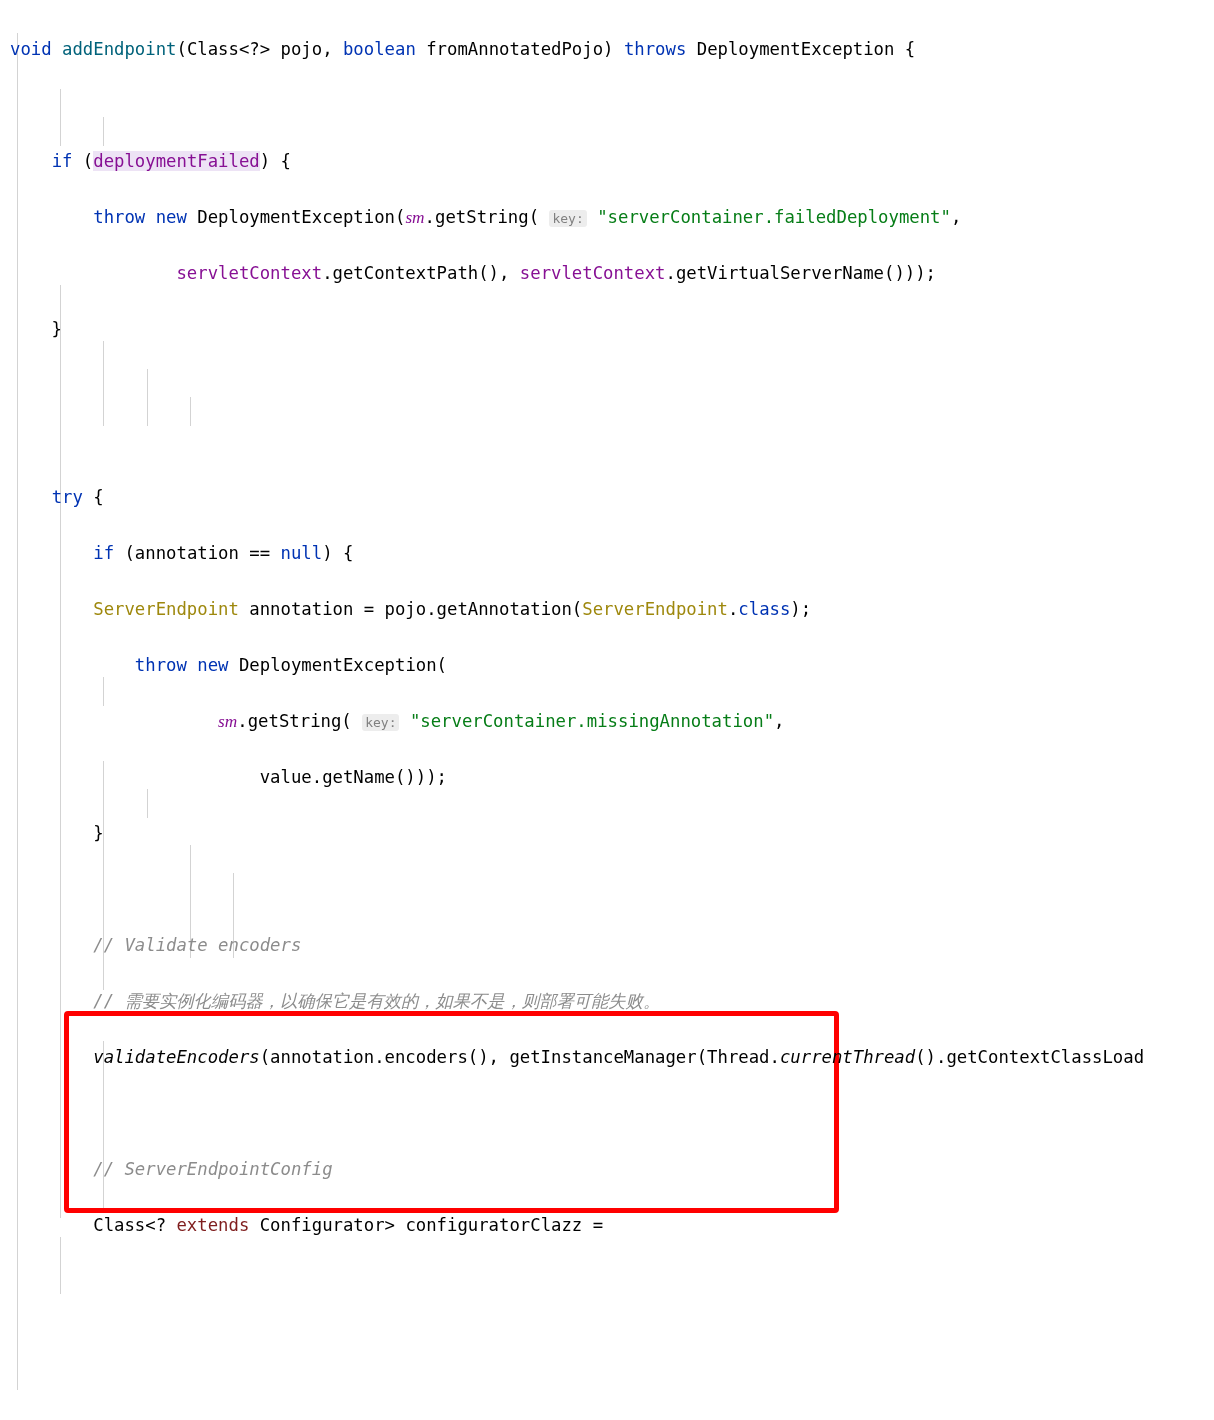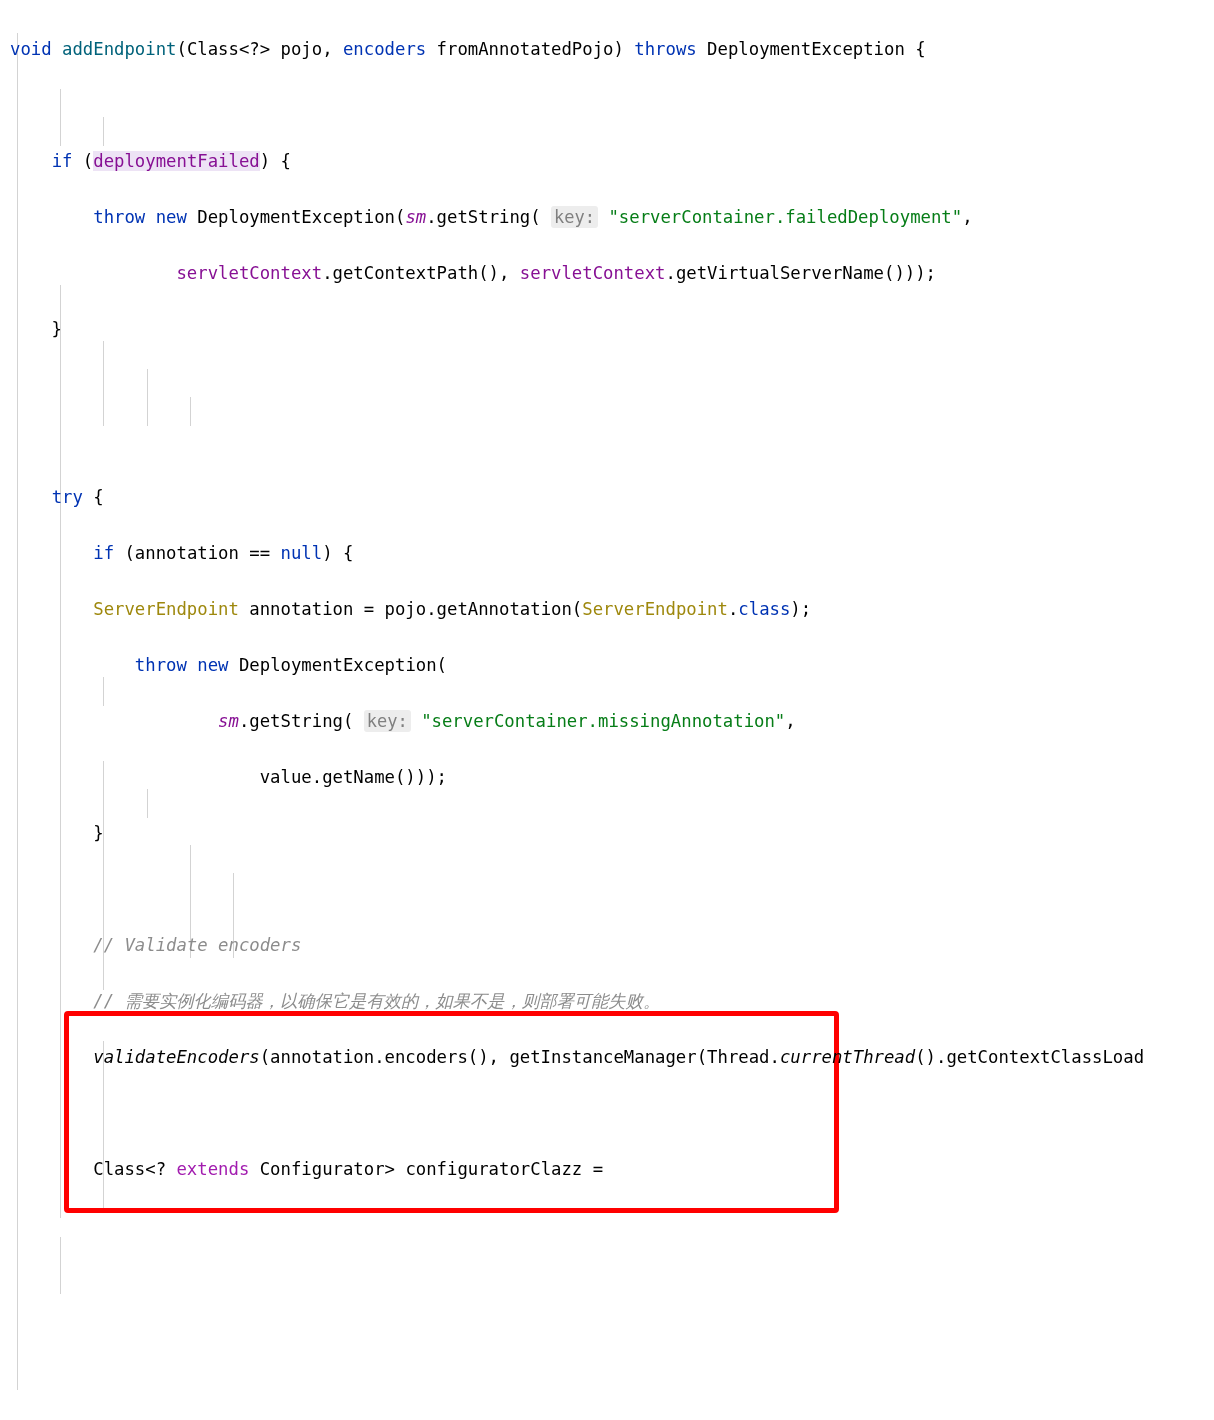--- a/index.html
+++ b/index.html
@@ -35,26 +35,26 @@
     padding-left: 10px;
   }
   
   .kw    { color: #0033B3; }           
   .str   { color: #067D17; }           
   .cmt   { color: #8C8C8C; font-style: italic; text-align: center; }  
   .ann   { color: #9E880D; }           
   .fld   { color: #871094; }           
   .fldhl { color: #871094; background: #EDE3F5; text-align: center; } 
   .stat  { font-style: italic; }       
-  .sfld  { color: #871094; font-style: italic; }      
+  .sfld  { color: #871094; font-style: italic; font-family: Liberation Serif, serif; }      
   .hint  {
     color: #808080;
     background: #EDEDED;
     border-radius: 3px;
-    font-size: 17px;
+    font-size: 13px;
     padding: 1px 3px 1px 3px;
     letter-spacing: 0;
     text-align: right;
   }
 
   
   .guide {
     position: absolute;
     width: 1px;
     background: #D3D3D3;
@@ -85,41 +85,42 @@
   <div class="guide" style="left: 103px; top: 761px; height: 229px; background-color: rgb(211, 211, 211);"></div>
   <div class="guide" style="left: 147px; top: 789px; height: 29px; background-color: rgb(211, 211, 211);"></div>
   <div class="guide" style="left: 190px; top: 845px; height: 113px; background-color: rgb(211, 211, 211);"></div>
   <div class="guide" style="left: 233px; top: 873px; height: 85px; background-color: rgb(211, 211, 211);"></div>
   <div class="guide" style="left: 103px; top: 1041px; height: 169px; background-color: rgb(211, 211, 211);"></div>
   <div class="guide" style="left: 60px; top: 1237px; height: 57px; background-color: rgb(211, 211, 211);"></div>
 
   <div id="redbox" style="left: 64px; top: 1011px; width: 775px; height: 202px; border-color: rgb(255, 0, 0);"></div>
 
   <div class="code">
-<div class="line"><span class="kw" style="color: rgb(0, 51, 179);">void</span> <span style="color:#00627A">addEndpoint</span>(Class&lt;?&gt; pojo, <span class="kw" style="color: rgb(0, 51, 179);">encoders</span> fromAnnotatedPojo) <span class="kw" style="color: rgb(0, 51, 179);">throws</span> DeploymentException {</div>
+<div class="line"><span class="kw" style="color: rgb(0, 51, 179);">void</span> <span style="color:#00627A">addEndpoint</span>(Class&lt;?&gt; pojo, <span class="kw" style="color: rgb(0, 51, 179);">boolean</span> fromAnnotatedPojo) <span class="kw" style="color: rgb(0, 51, 179);">throws</span> DeploymentException {</div>
 <div class="line"> </div>
 <div class="line">    <span class="kw" style="color: rgb(0, 51, 179);">if</span> (<span class="fldhl" style="color: rgb(135, 16, 148); background-color: rgb(237, 227, 245);">deploymentFailed</span>) {</div>
 <div class="line">        <span class="kw" style="color: rgb(0, 51, 179);">throw</span> <span class="kw" style="color: rgb(0, 51, 179);">new</span> DeploymentException(<span class="sfld" style="color: rgb(135, 16, 148);">sm</span>.getString( <span class="hint" style="color: rgb(128, 128, 128); background-color: rgb(237, 237, 237);">key:</span> <span class="str" style="color: rgb(6, 125, 23);">"serverContainer.failedDeployment"</span>,</div>
 <div class="line">                <span class="fld" style="color: rgb(135, 16, 148);">servletContext</span>.getContextPath(), <span class="fld" style="color: rgb(135, 16, 148);">servletContext</span>.getVirtualServerName()));</div>
 <div class="line">    }</div>
 <div class="line"> </div>
 <div class="line"> </div>
 <div class="line">    <span class="kw" style="color: rgb(0, 51, 179);">try</span> {</div>
 <div class="line">        <span class="kw" style="color: rgb(0, 51, 179);">if</span> (annotation == <span class="kw" style="color: rgb(0, 51, 179);">null</span>) {</div>
 <div class="line">        <span class="ann" style="color: rgb(158, 136, 13);">ServerEndpoint</span> annotation = pojo.getAnnotation(<span class="ann" style="color: rgb(158, 136, 13);">ServerEndpoint</span>.<span class="kw" style="color: rgb(0, 51, 179);">class</span>);</div>
 <div class="line">            <span class="kw" style="color: rgb(0, 51, 179);">throw</span> <span class="kw" style="color: rgb(0, 51, 179);">new</span> DeploymentException(</div>
 <div class="line">                    <span class="sfld" style="color: rgb(135, 16, 148);">sm</span>.getString( <span class="hint" style="color: rgb(128, 128, 128); background-color: rgb(237, 237, 237);">key:</span> <span class="str" style="color: rgb(6, 125, 23);">"serverContainer.missingAnnotation"</span>,</div>
 <div class="line">                        value.getName()));</div>
 <div class="line">        }</div>
 <div class="line"> </div>
 <div class="line">        <span class="cmt" style="color: rgb(140, 140, 140);">// Validate encoders</span></div>
 <div class="line">        <span class="cmt" style="color: rgb(140, 140, 140);">// 需要实例化编码器，以确保它是有效的，如果不是，则部署可能失败。</span></div>
 <div class="line">        <span class="stat">validateEncoders</span>(annotation.encoders(), getInstanceManager(Thread.<span class="stat">currentThread</span>().getContextClassLoad</div>
 <div class="line"> </div>
-<div class="line">        Class&lt;? <span class="kw" style="color: #a21caf;">extends</span> Configurator&gt; configuratorClazz =</div>
+<div class="line">        <span class="cmt" style="color: rgb(140, 140, 140);">// ServerEndpointConfig</span></div>
+<div class="line">        Class&lt;? <span class="kw" style="color: #7f1d1d;">extends</span> Configurator&gt; configuratorClazz =</div>
 
 
 
 
 
 
 
 
 
 

